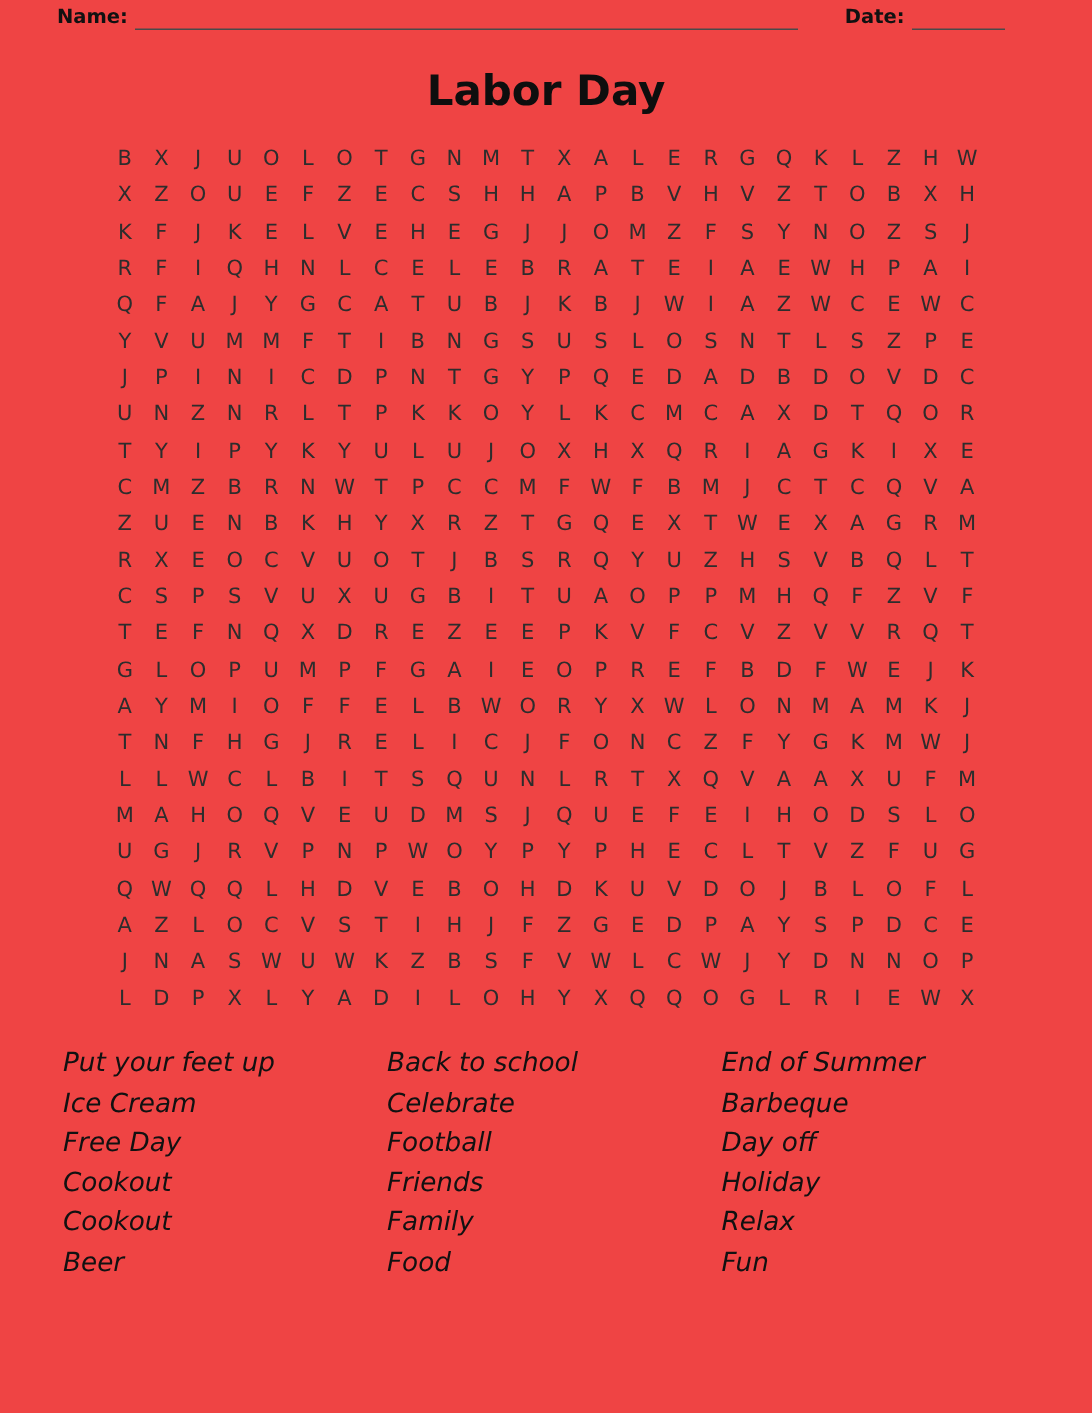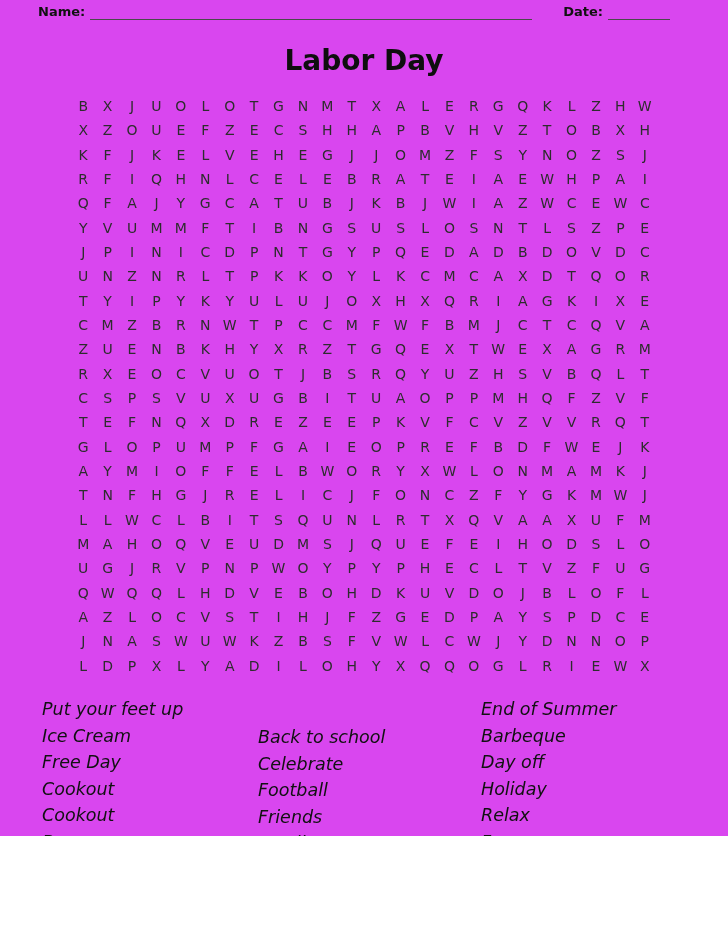--- a/index.html
+++ b/index.html
@@ -4,22 +4,22 @@
 <style>
   html, body {
     margin: 0;
     padding: 0;
     background: #ffffff;
     font-family: "DejaVu Sans", "Liberation Sans", sans-serif;
   }
   .page {
     position: relative;
     width: 728px;
-    height: 836px;
-    background: #d946ef;
+    height: 942px;
+    background: #ef4444;
     overflow: hidden;
     color: #1e1e1e;
   }
 
   
   .header {
     position: absolute;
     top: 2px;
     left: 38px;
     right: 58px;
@@ -87,21 +87,21 @@
     left: 0;
     width: 728px;
     height: 170px;
     font-style: italic;
   }
   .word-col {
     position: absolute;
     top: 0;
   }
   .word-col.c1 { left: 42px; }
-  .word-col.c2 { left: 258px; margin-top: 28px; }
+  .word-col.c2 { left: 258px; }
   .word-col.c3 { left: 481px; }
   .word {
     font-size: 17.5px;
     line-height: 26.6px;
     color: #111;
     white-space: nowrap;
   }
 </style>
 </head>
 <body>

